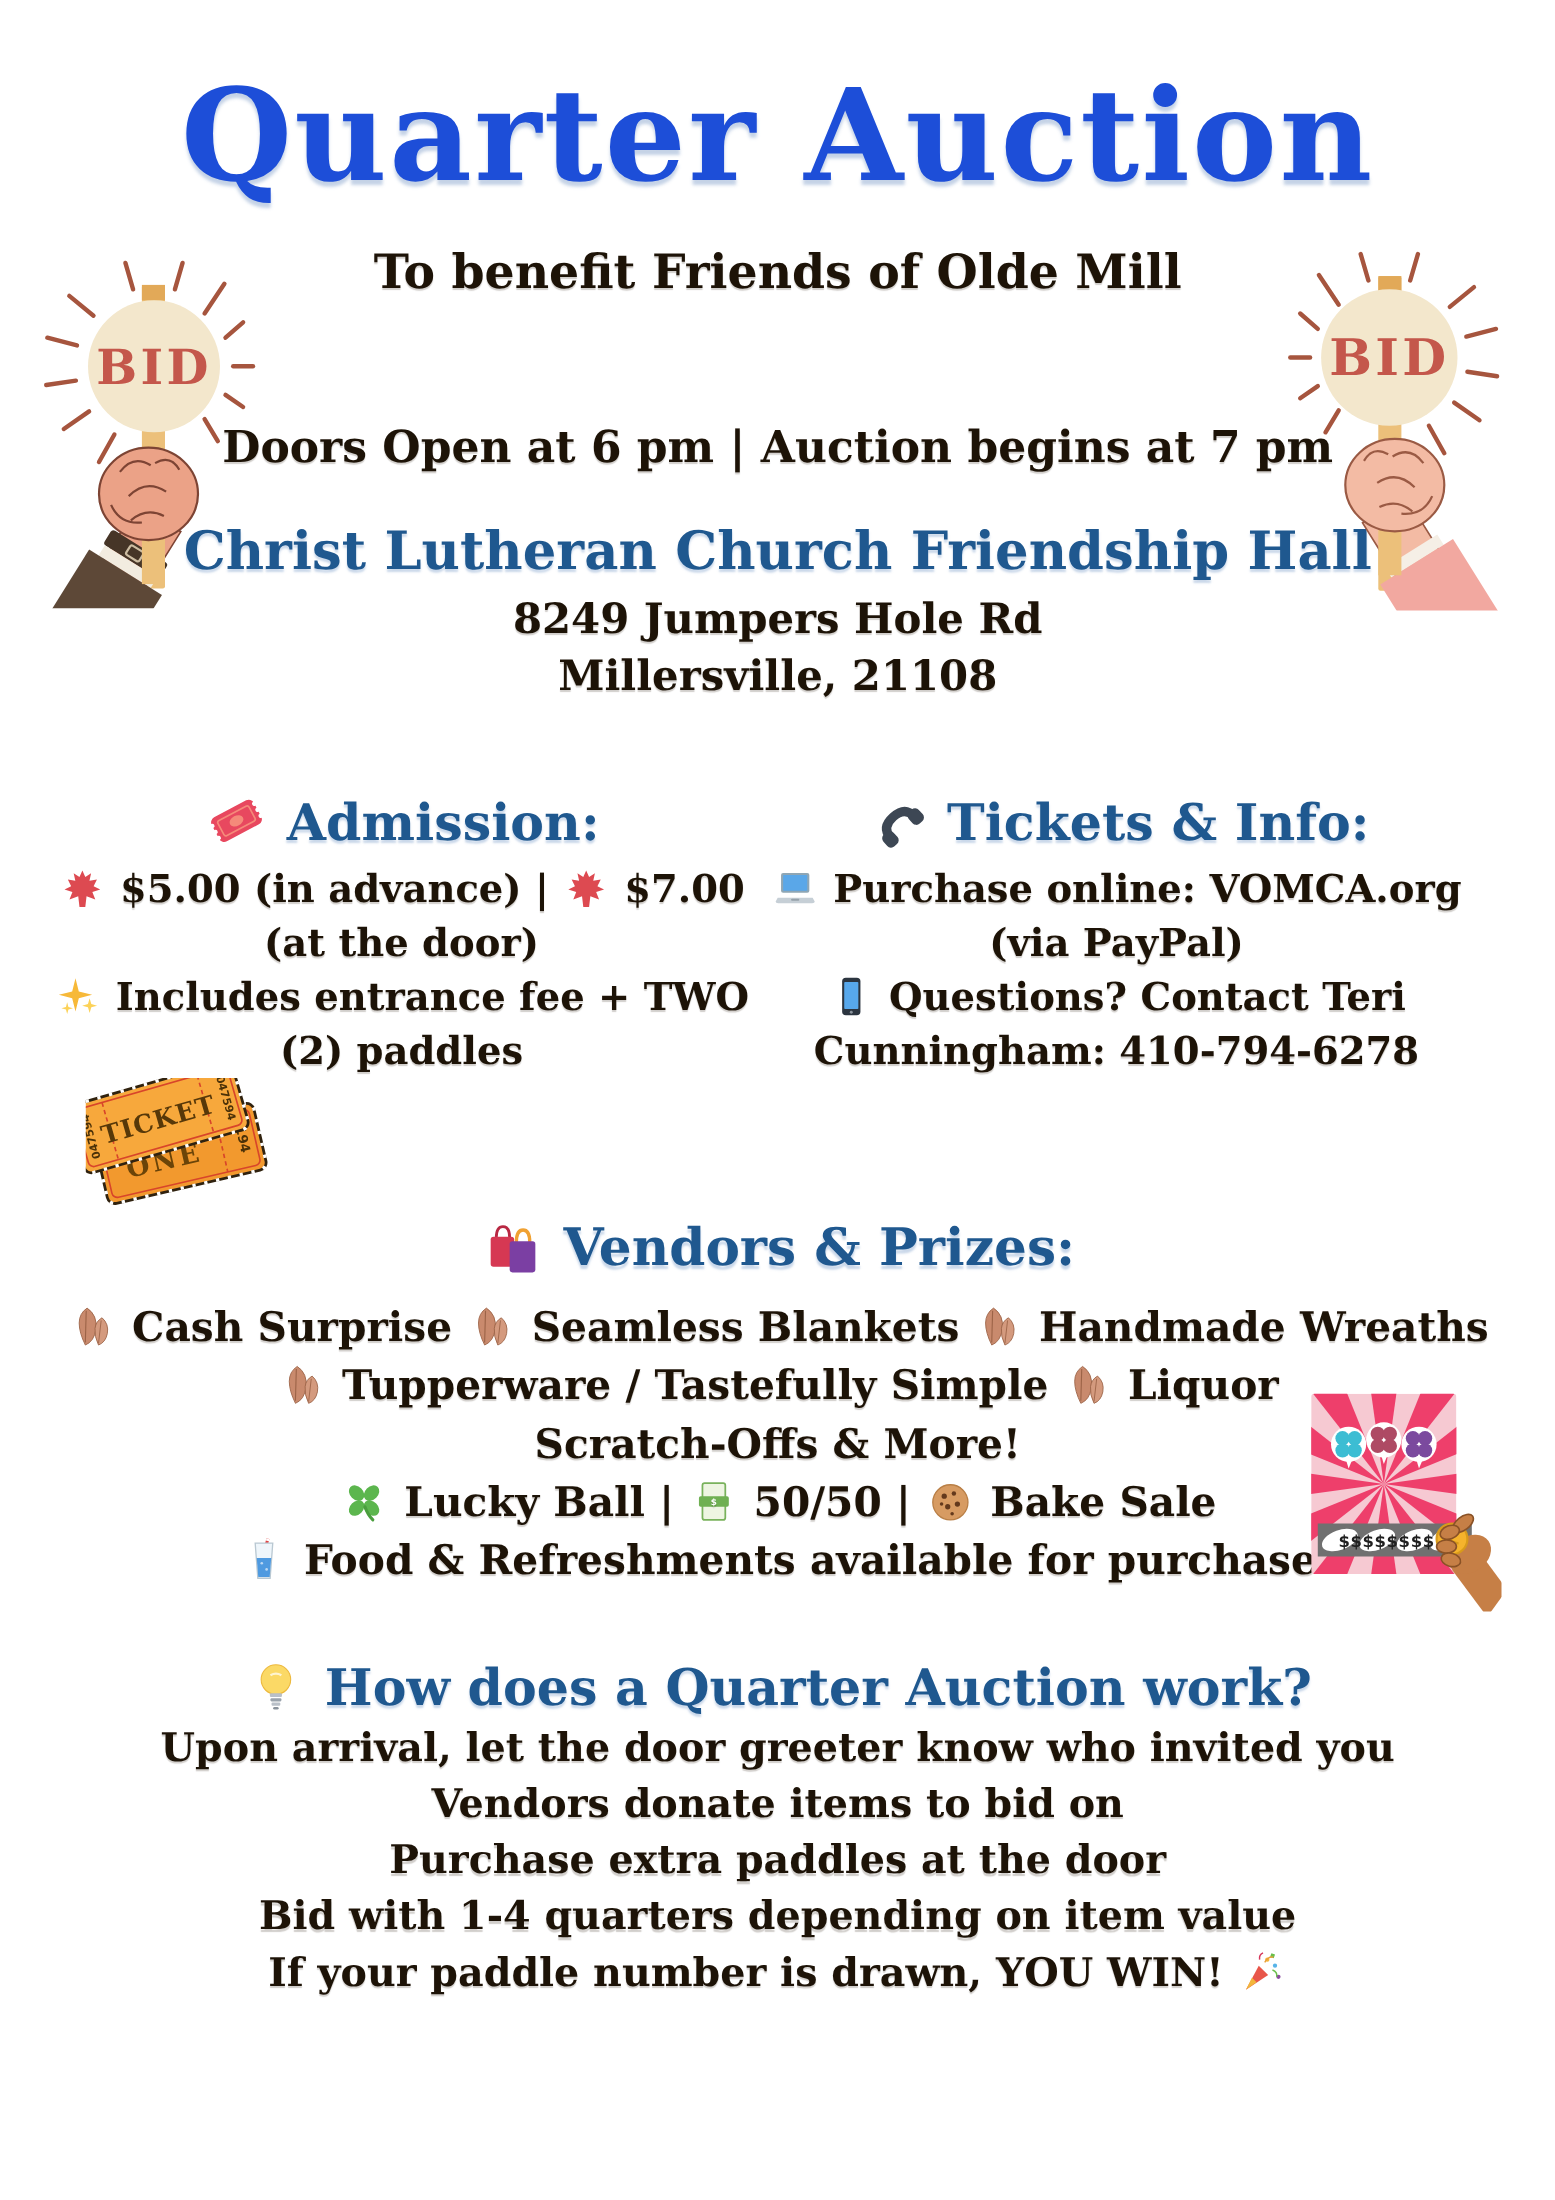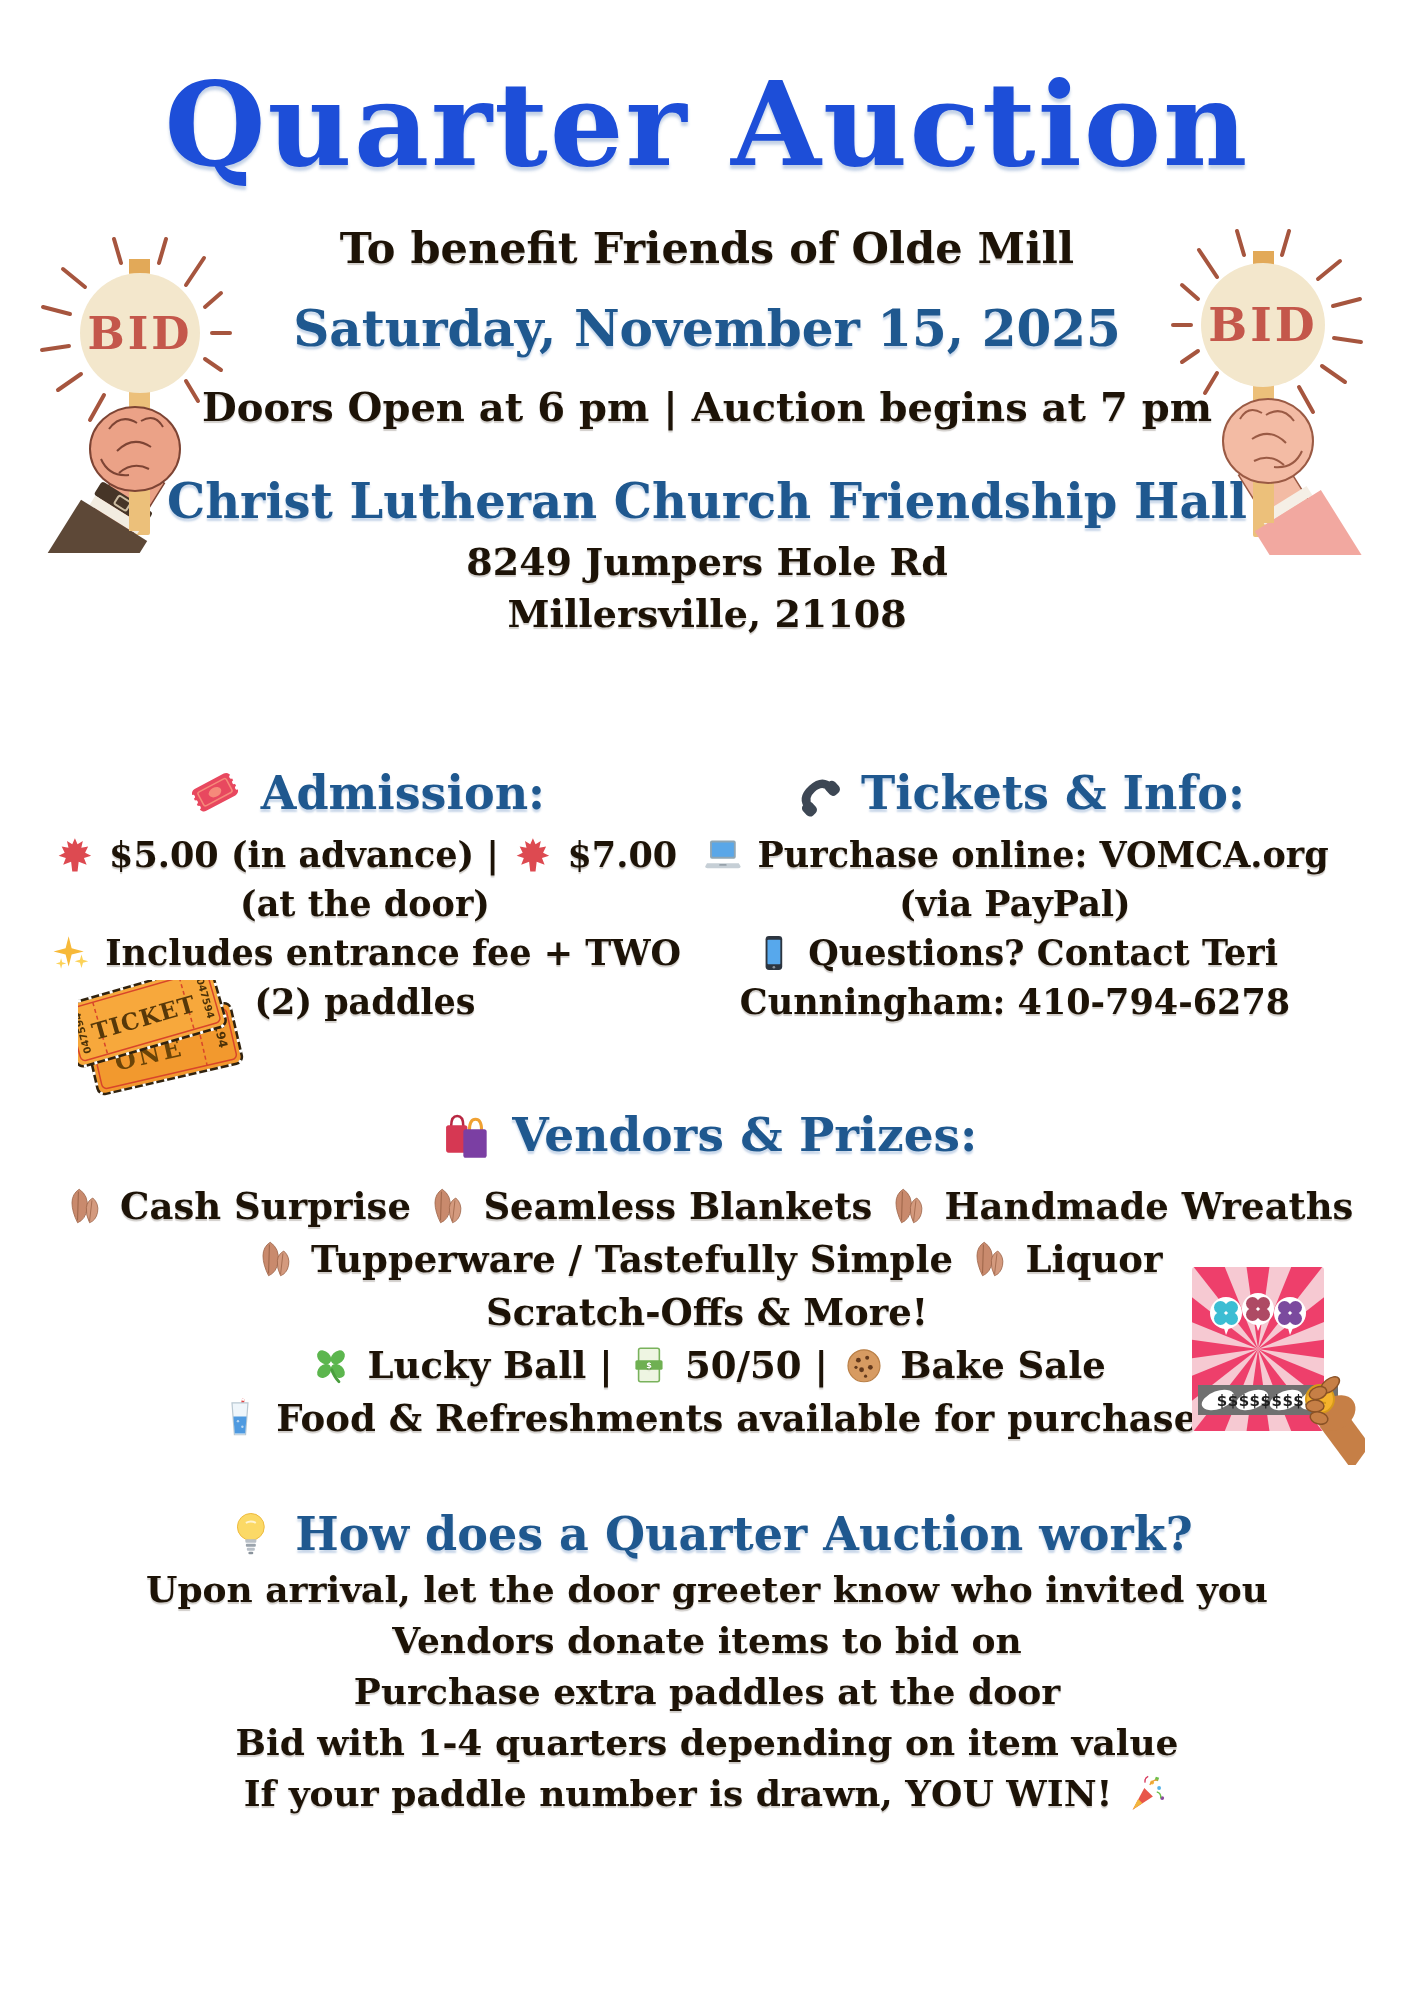--- a/index.html
+++ b/index.html
@@ -11,21 +11,21 @@
   .blue{color:#1f588f; text-shadow:0 3px 2px rgba(120,155,200,.40);}
   .titleblue{color:#1d4ed8; text-shadow:0 4px 3px rgba(125,155,200,.45);}
   .black{color:#1d1307; text-shadow:0 2px 1px rgba(45,32,18,.22);}
   .title{top:58px; font-size:116px; letter-spacing:2px;}
   .subtitle{top:212px; font-size:43px;margin-top:12px;}
   .date{top:300px; font-size:50px;}
   .times{top:384px; font-size:40px;}
   .venue{top:474px; font-size:48px;}
   .addr1{top:540px; font-size:38px;}
   .addr2{top:592px; font-size:38px;}
-  .col{position:absolute; top:766px; text-align:center;}
+  .col{position:absolute; top:720px; text-align:center;}
   .col-adm{left:40px; width:650px;}
   .col-tix{left:690px; width:650px;}
   .sect-head{font-size:46px; margin-bottom:10px;}
   .col .body-line{font-size:35px; line-height:49px;}
   .vendors-head{top:1108px; font-size:47px;}
   .vendor-lines{position:absolute; top:1180px; left:0; width:100%; text-align:center;}
   .vendor-lines .body-line{font-size:37px; line-height:53px;}
   .how-head{top:1508px; font-size:46px;}
   .how-lines{position:absolute; top:1564px; left:0; width:100%; text-align:center;}
   .how-lines .body-line{font-size:36px; line-height:51px;}
@@ -141,21 +141,20 @@
       <path d="M74 46 Q86 50 84 62" stroke="#6abf4b" stroke-width="3.5" fill="none"></path>
       <path d="M44 22 Q42 10 52 6" stroke="#d6365a" stroke-width="3.5" fill="none"></path>
     </symbol>
   </defs>
 </svg>
 
 <div class="page">
 
   <div class="abs title titleblue">Quarter Auction</div>
   <div class="abs subtitle black">To benefit Friends of Olde Mill</div>
-  <div class="abs date blue">Saturday, November 15, 2025</div>
   <div class="abs times black">Doors Open at 6 pm | Auction begins at 7 pm</div>
   <div class="abs venue blue">Christ Lutheran Church Friendship Hall</div>
   <div class="abs addr1 black">8249 Jumpers Hole Rd</div>
   <div class="abs addr2 black">Millersville, 21108</div>
 
   <svg class="art" style="left:25px; top:233px;" width="210" height="320" viewBox="0 0 210 320">
     <g stroke="#a6553e" stroke-width="4" stroke-linecap="round">
       <line x1="79" y1="162" x2="65" y2="187"></line>
         <line x1="56" y1="141" x2="33" y2="157"></line>
       <line x1="44" y1="113" x2="17" y2="117"></line>

